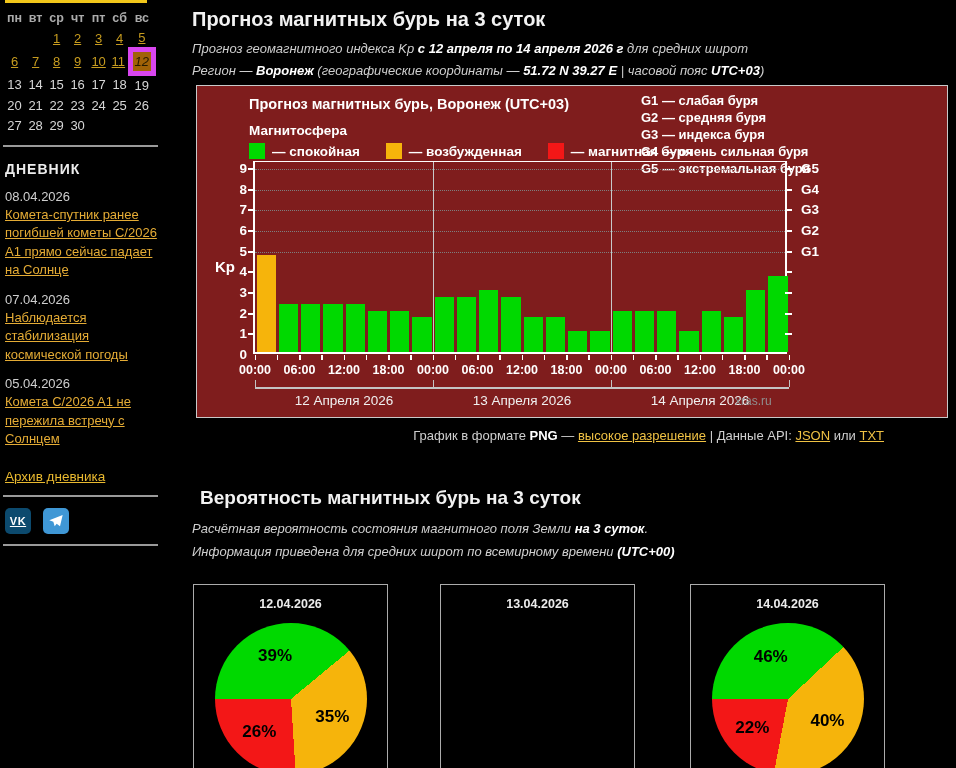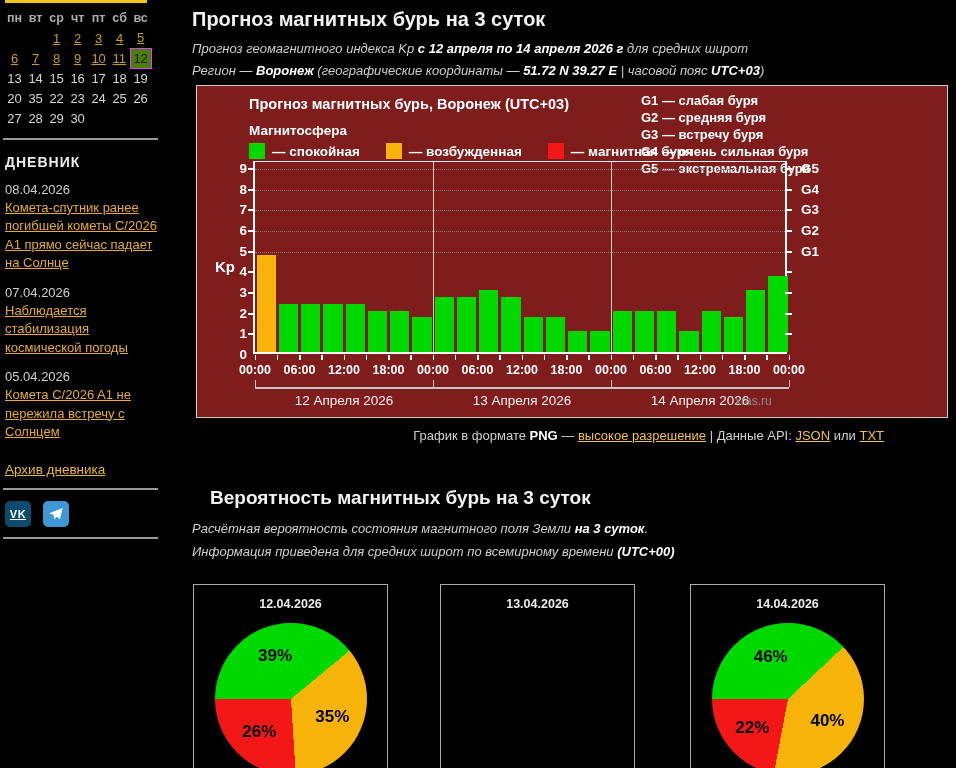--- a/index.html
+++ b/index.html
@@ -7,21 +7,21 @@
               font-family:"Liberation Sans","DejaVu Sans",sans-serif; }
   .layout { position:relative; width:956px; height:768px; background:#000; color:#ddd; }
 
   
   .sidebar { position:absolute; left:0; top:0; width:186px; height:768px; }
   .cal-topbar { position:absolute; left:5px; top:0; width:142px; height:3px; background:#f2c71b; }
   table.calendar { border-collapse:collapse; margin:8px 0 0 4px; }
   .calendar th { color:#ababab; font-size:12.5px; font-weight:bold; padding:3px 3px; text-align:center; }
   .calendar td { color:#d6d6d6; font-size:13px; text-align:center; padding:2px 2px; width:21px; height:20px; }
   .calendar td a { color:#c79c1f; text-decoration:underline; }
-  .calendar td.sel { background:#4d7c0f; border:1px solid #d946ef; color:#241a00; }
+  .calendar td.sel { background:#a16207; border:5px solid #d946ef; color:#241a00;font-style:italic; }
   .sb-divider { border:none; border-top:2px solid #9a9a9a; margin:10px 28px 0 3px; }
   .diary-title { color:#ececec; font-size:14px; font-weight:bold; letter-spacing:1px; margin:14px 0 4px 5px; }
   .diary-entry { margin:12px 0 0 5px; width:158px; }
   .diary-date { color:#cfcfcf; font-size:13px; margin-bottom:2px; }
   .diary-link { color:#e5ac35; font-size:13px; line-height:1.42; text-decoration:underline; display:inline-block; }
   .archive { margin:18px 0 0 5px; }
   .archive a { color:#e9b92f; font-size:13.5px; text-decoration:underline;margin-top:36px; }
   .social { margin:11px 0 0 5px; display:flex; gap:12px; }
   .soc-ic { width:26px; height:26px; border-radius:5px; display:flex; align-items:center; justify-content:center; }
   .soc-vk { background:#0c4a6e; color:#fff; font-weight:bold; font-size:11px; letter-spacing:.5px; }
@@ -56,21 +56,21 @@
   .kp-label { position:absolute; left:-40px; top:96px; color:#fff; font-size:15px; font-weight:bold; }
   .xlab { position:absolute; transform:translateX(-50%); color:#fff; font-size:12.5px; font-weight:bold; white-space:nowrap; }
   .xtick { position:absolute; width:1.5px; height:5px; background:#fff; }
   .bracket { position:absolute; height:0; border-top:2px solid #c4c4c4; }
   .btick { position:absolute; width:1.5px; height:7px; background:#c4c4c4; }
   .daylab { position:absolute; transform:translateX(-50%); color:#f0f0f0; font-size:13.5px; font-weight:normal; white-space:nowrap; }
   .watermark { position:absolute; color:#8f8f8f; font-size:12px; }
 
   .links-line { position:absolute; left:6px; top:428px; width:688px; text-align:right;
                 color:#cfcfcf; font-size:13px; }
-  .h2 { position:absolute; left:20px; top:487px; color:#f2f2f2; font-size:19px; font-weight:bold; }
+  .h2 { position:absolute; left:10px; top:487px; color:#f2f2f2; font-size:19px; font-weight:bold; }
   #p3 { top:521px; } #p4 { top:544px; }
 
   .pie-row { position:absolute; left:0; top:584px; width:766px; height:195px; }
   .pie-box { position:absolute; top:0; width:195px; height:215px; border:1px solid #ababab; background:#000; }
   .pie-date { position:absolute; top:12px; width:100%; text-align:center; color:#ececec; font-size:12.5px; font-weight:bold; }
   .pie { position:absolute; left:50%; top:38px; transform:translateX(-50%); width:152px; height:152px; border-radius:50%; }
   .pct { position:absolute; transform:translate(-50%,-50%); color:#000; font-size:17px; font-weight:bold; }
 </style>
 </head>
 <body>
@@ -114,21 +114,21 @@
             <td>13</td>
             <td>14</td>
             <td>15</td>
             <td>16</td>
             <td>17</td>
             <td>18</td>
             <td>19</td>
           </tr>
           <tr>
             <td>20</td>
-            <td>35</td>
+            <td>21</td>
             <td>22</td>
             <td>23</td>
             <td>24</td>
             <td>25</td>
             <td>26</td>
           </tr>
           <tr>
             <td>27</td>
             <td>28</td>
             <td>29</td>
@@ -179,21 +179,21 @@
             <span>— возбужденная</span>
           </span>
           <span class="item">
             <span class="sq" style="background: rgb(243, 23, 23);"></span>
             <span>— магнитная буря</span>
           </span>
         </div>
       <div class="g-leg" id="g-legend">
           <div>G1 — слабая буря</div>
           <div>G2 — средняя буря</div>
-          <div>G3 — встречу буря</div>
+          <div>G3 — индекса буря</div>
           <div>G4 — очень сильная буря</div>
           <div>G5 — экстремальная буря</div>
         </div>
       <div class="plot" id="plot">
           <div class="grid" style="top: 89.65px;"></div>
           <div class="grid" style="top: 68.98px;"></div>
           <div class="grid" style="top: 48.31px;"></div>
           <div class="grid" style="top: 27.64px;"></div>
           <div class="grid" style="top: 6.97px;"></div>
           <div class="sep-v" style="left: 178px;"></div>

